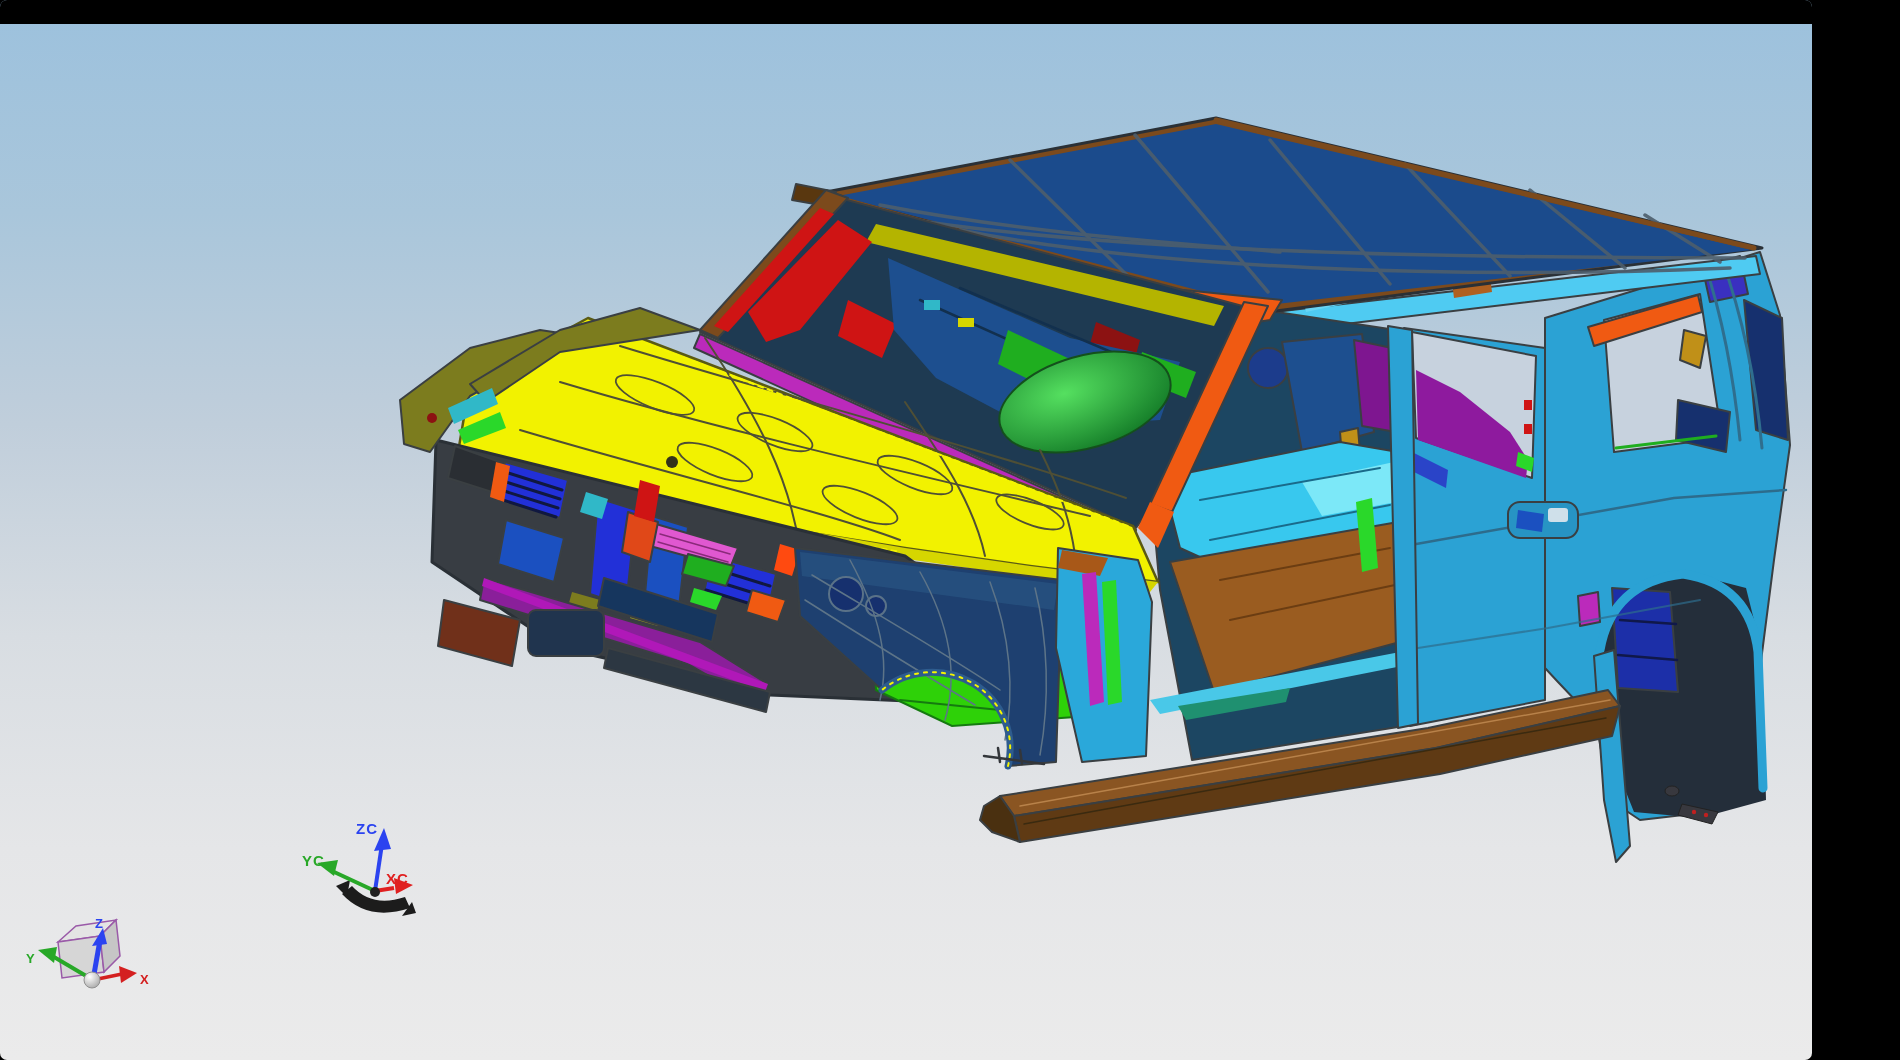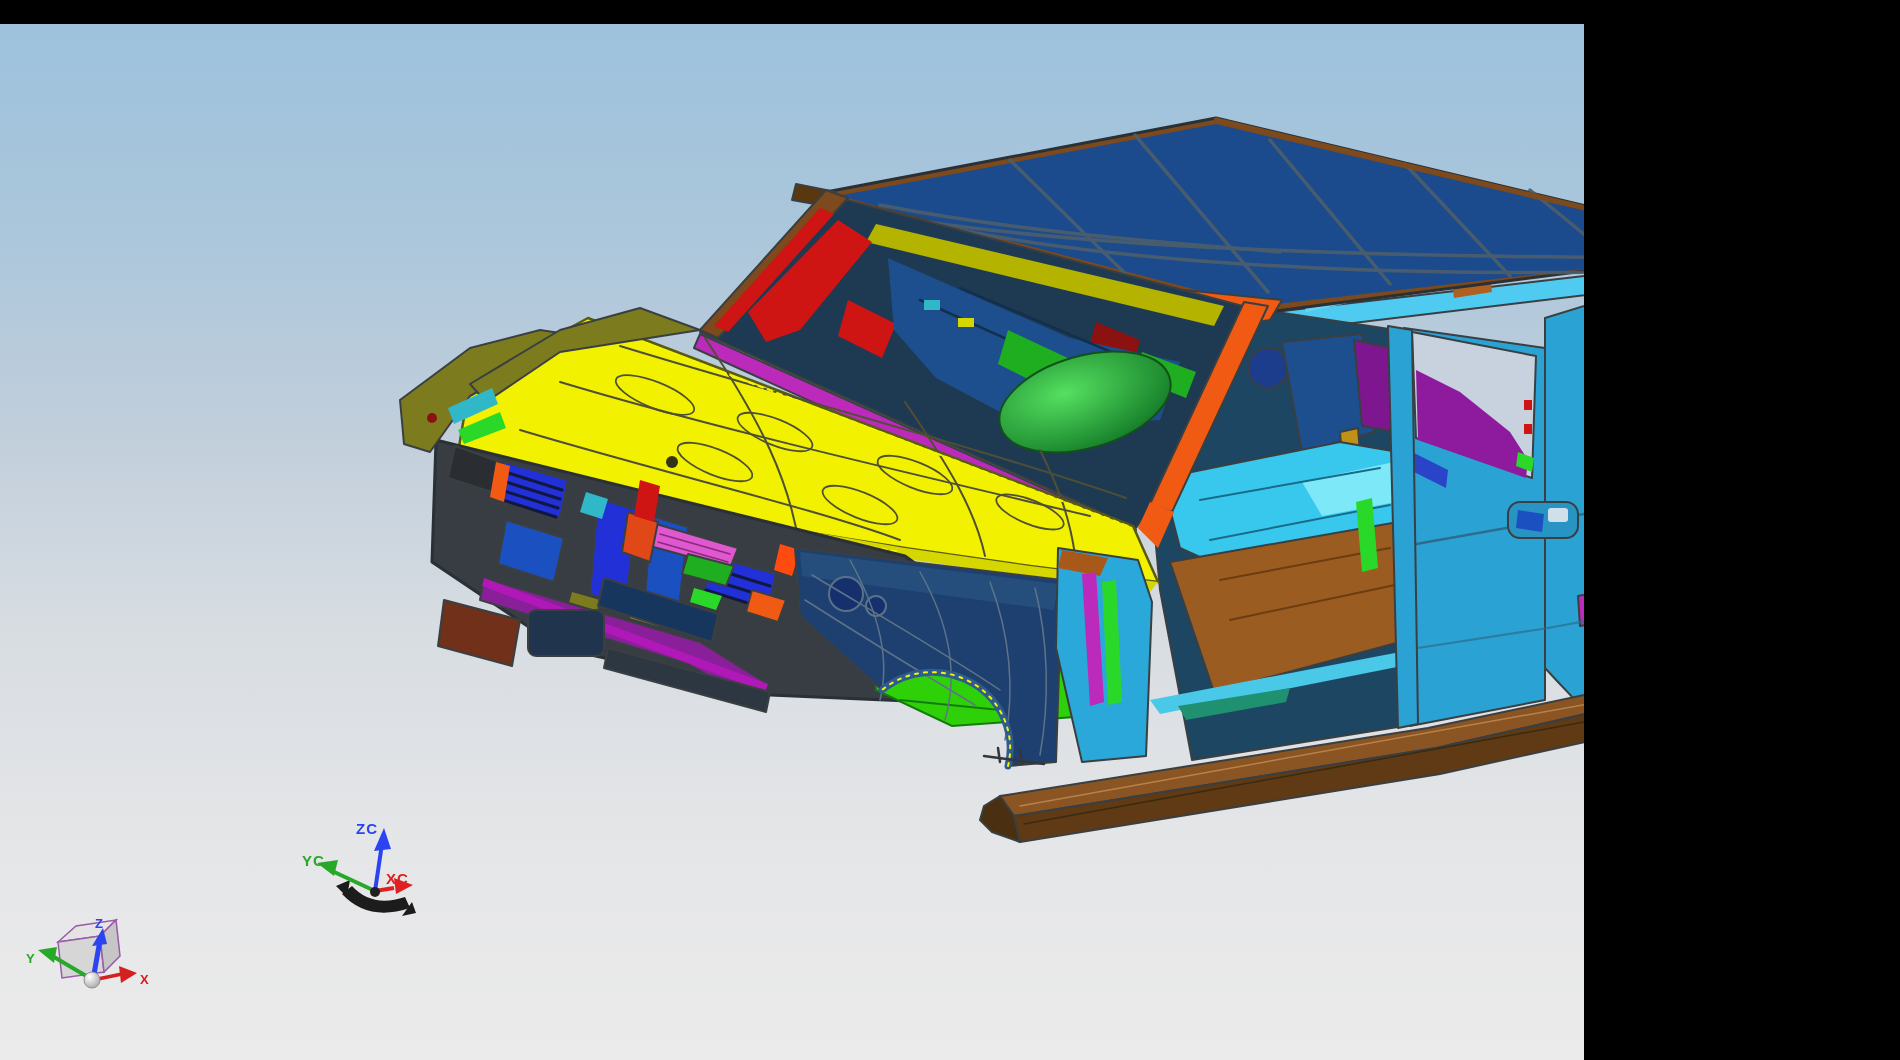--- a/index.html
+++ b/index.html
@@ -1,16 +1,16 @@
 <!DOCTYPE html>
 <html><head>
 <meta charset="utf-8">
 <style>
   html,body{margin:0;padding:0;background:#000;}
-  #stage{position:relative;width:1584px;height:1060px;overflow:hidden;font-family:"Liberation Sans",sans-serif;}
+  #stage{position:relative;width:1812px;height:1060px;overflow:hidden;font-family:"Liberation Sans",sans-serif;border-radius:7px;}
   svg{position:absolute;left:0;top:0;}
   .p{stroke:#3a3f42;stroke-width:2;stroke-linejoin:round;}
   .p3{stroke:#2a3036;stroke-width:3;stroke-linejoin:round;}
   .pn{stroke:none;}
   .l{fill:none;stroke-linecap:round;}
   text.ax{font-family:"Liberation Sans",sans-serif;font-size:15px;font-weight:bold;letter-spacing:1px;}
   text.ax2{font-family:"Liberation Sans",sans-serif;font-size:13px;font-weight:bold;}
 </style>
 </head>
 <body>

